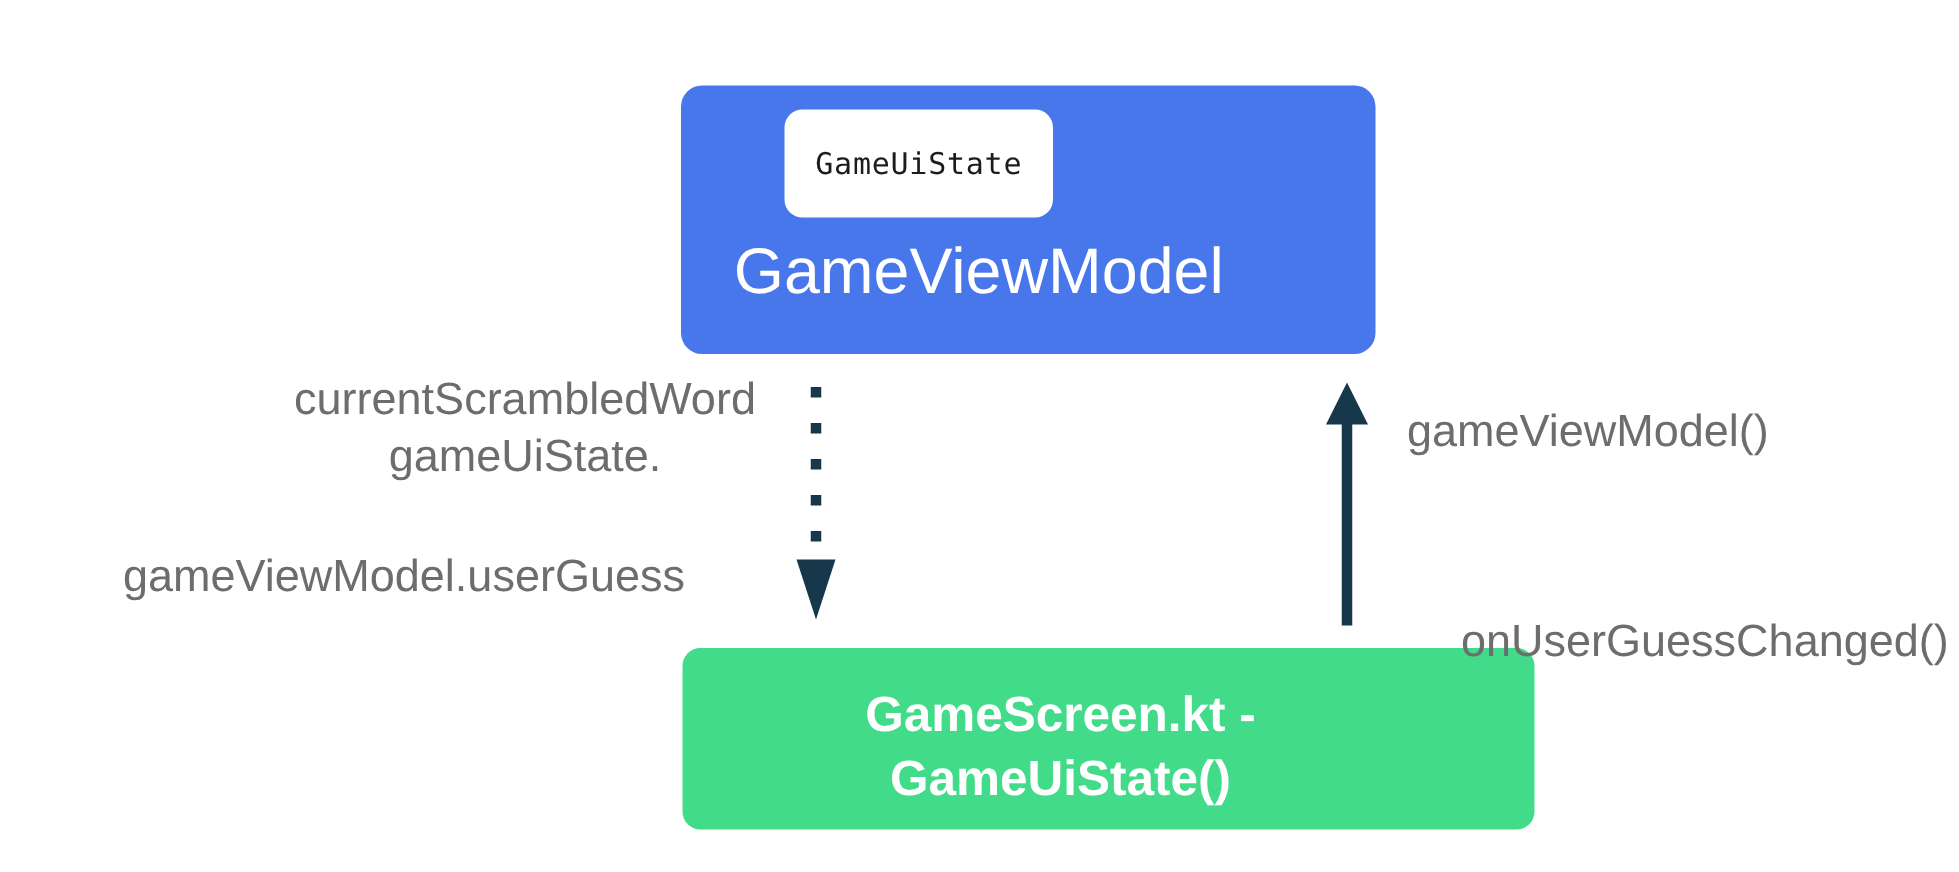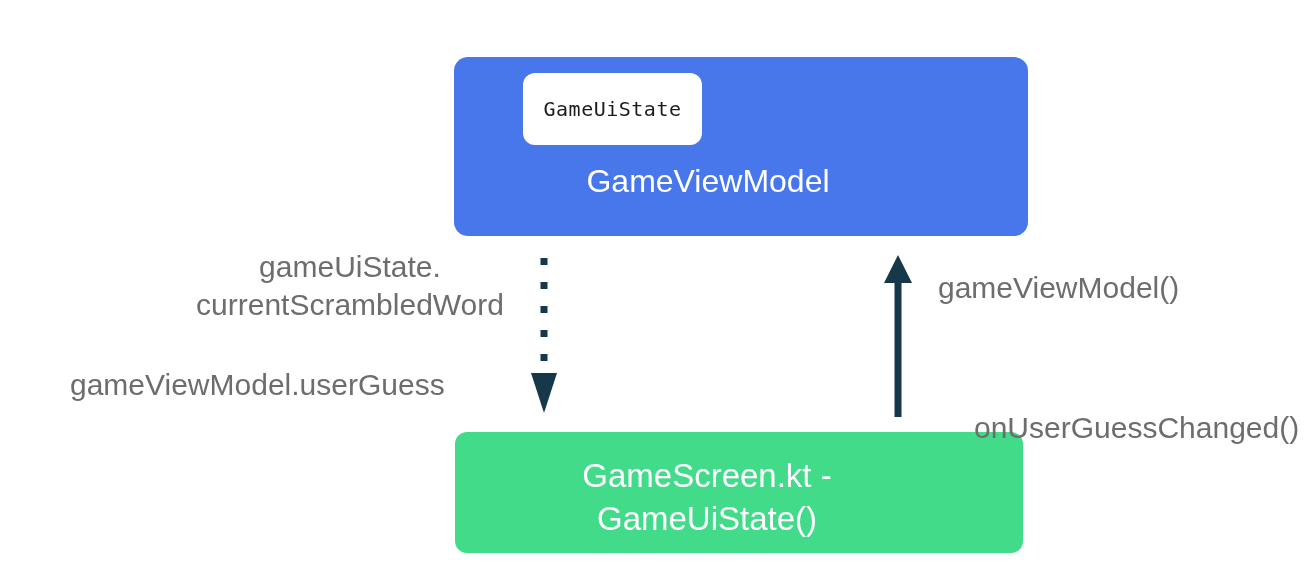--- a/index.html
+++ b/index.html
@@ -13,21 +13,21 @@
     width: 1306px;
     height: 581px;
     background: #ffffff;
     overflow: hidden;
   }
   
   .vm-box {
     position: absolute;
     left: 454px;
     top: 57px;
-    width: 574px;
+    width: 463px;
     height: 179px;
     background: #4777EB;
     border-radius: 14px;
   }
   .state-pill {
     position: absolute;
     left: 69px;
     top: 16px;
     width: 179px;
     height: 72px;
@@ -42,38 +42,39 @@
     letter-spacing: 0.5px;
   }
   .vm-title {
     position: absolute;
     left: 0;
     top: 104px;
     width: 100%;
     text-align: center;
     transform: translateX(-33px);
     color: #ffffff;
-    font-size: 32px;
+    font-size: 43px;
     line-height: 40px;
   }
   
   .screen-box {
     position: absolute;
     left: 455px;
     top: 432px;
     width: 568px;
     height: 121px;
     background: #42DB8A;
     border-radius: 12px;
     display: flex;
     flex-direction: column;
     align-items: center;
     justify-content: center;
     padding-top: 8px;
     box-sizing: border-box;
+    font-weight: bold;
   }
   .screen-title-line {
     color: #ffffff;
     font-size: 33px;
     line-height: 43px;
     text-align: center;
     transform: translateX(-32px);
   }
   
   .flow-label {
@@ -82,21 +83,21 @@
     font-size: 30px;
     line-height: 38px;
     white-space: nowrap;
   }
   .label-state {
     left: 130px;
     top: 248px;
     width: 440px;
     text-align: center;
   }
-  .label-userguess { left: 70px;  top: 366px; }
+  .label-userguess { left: 82px;  top: 366px; }
   .label-keyboarddone { left: 938px; top: 269px; }
   .label-guesschanged { left: 974px; top: 364px; margin-top: 45px; }
 
   .arrow-layer {
     position: absolute;
     left: 0;
     top: 0;
     width: 1306px;
     height: 581px;
     pointer-events: none;
@@ -122,22 +123,22 @@
       <line x1="544" y1="258" x2="544" y2="362" stroke="#17374A" stroke-width="7" stroke-dasharray="7 17"></line>
       <polygon points="531,373 557,373 544,413" fill="#17374A"></polygon>
     </g>
     <g>
       <line x1="898" y1="417" x2="898" y2="280" stroke="#17374A" stroke-width="7"></line>
       <polygon points="884,283 912,283 898,255" fill="#17374A"></polygon>
     </g>
   </svg>
 
   <div class="flow-label label-state">
+    <div>currentScrambledWord</div>
     <div>gameUiState.</div>
-    <div>currentScrambledWord</div>
   </div>
 
   <div class="flow-label label-userguess">gameViewModel.userGuess</div>
 
   <div class="flow-label label-keyboarddone">gameViewModel()</div>
 
   <div class="flow-label label-guesschanged">onUserGuessChanged()</div>
 
 </div>
 

